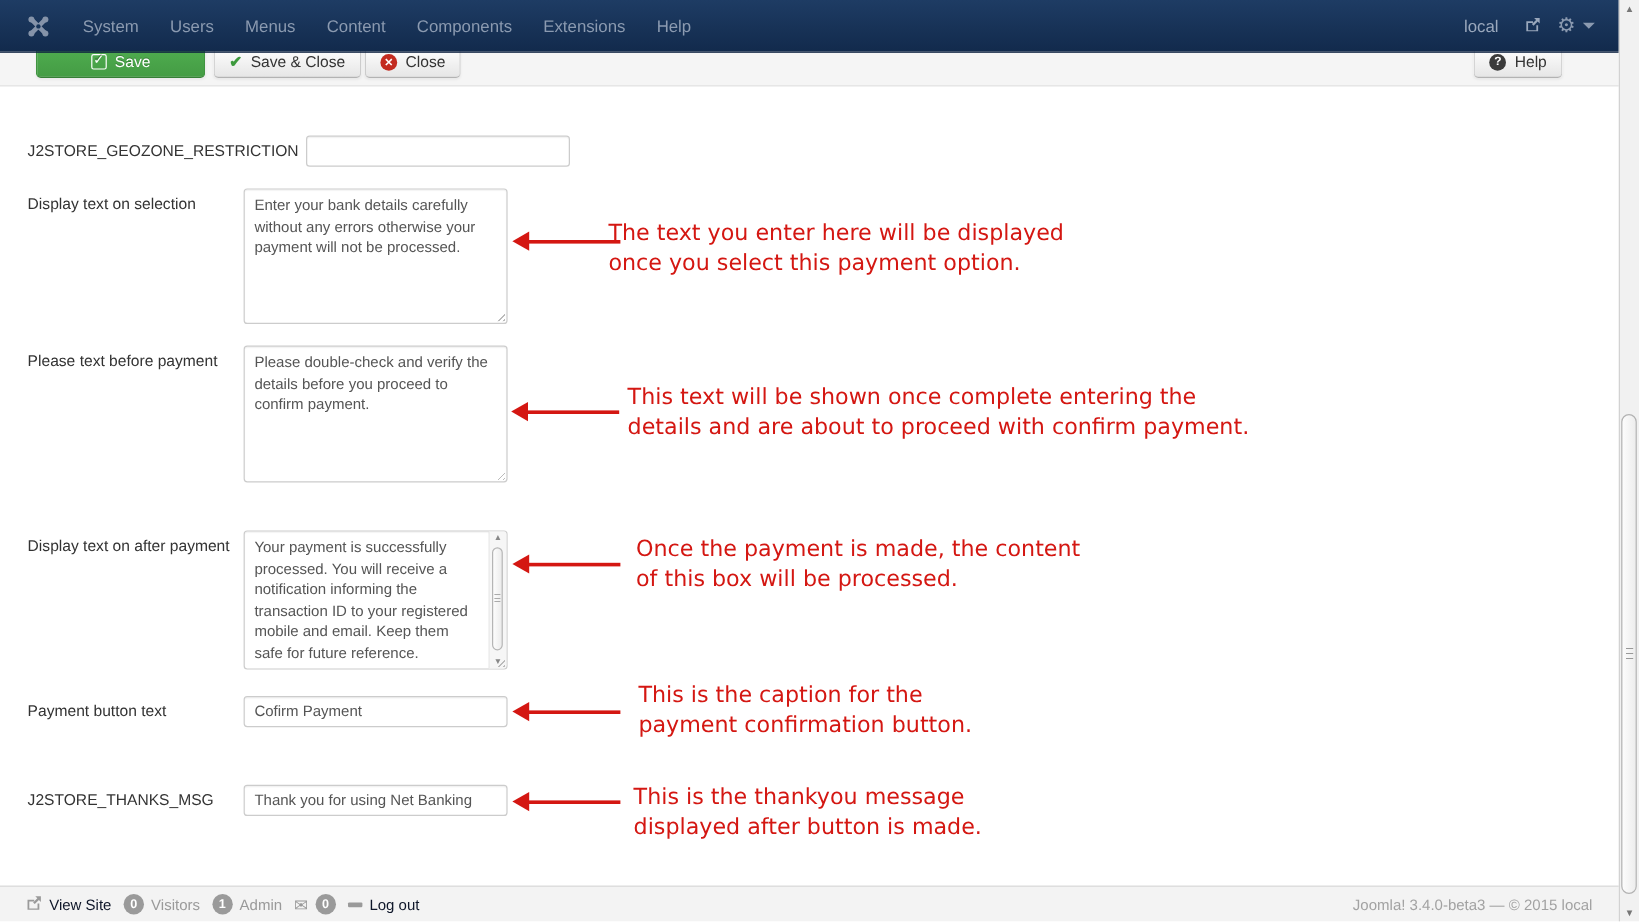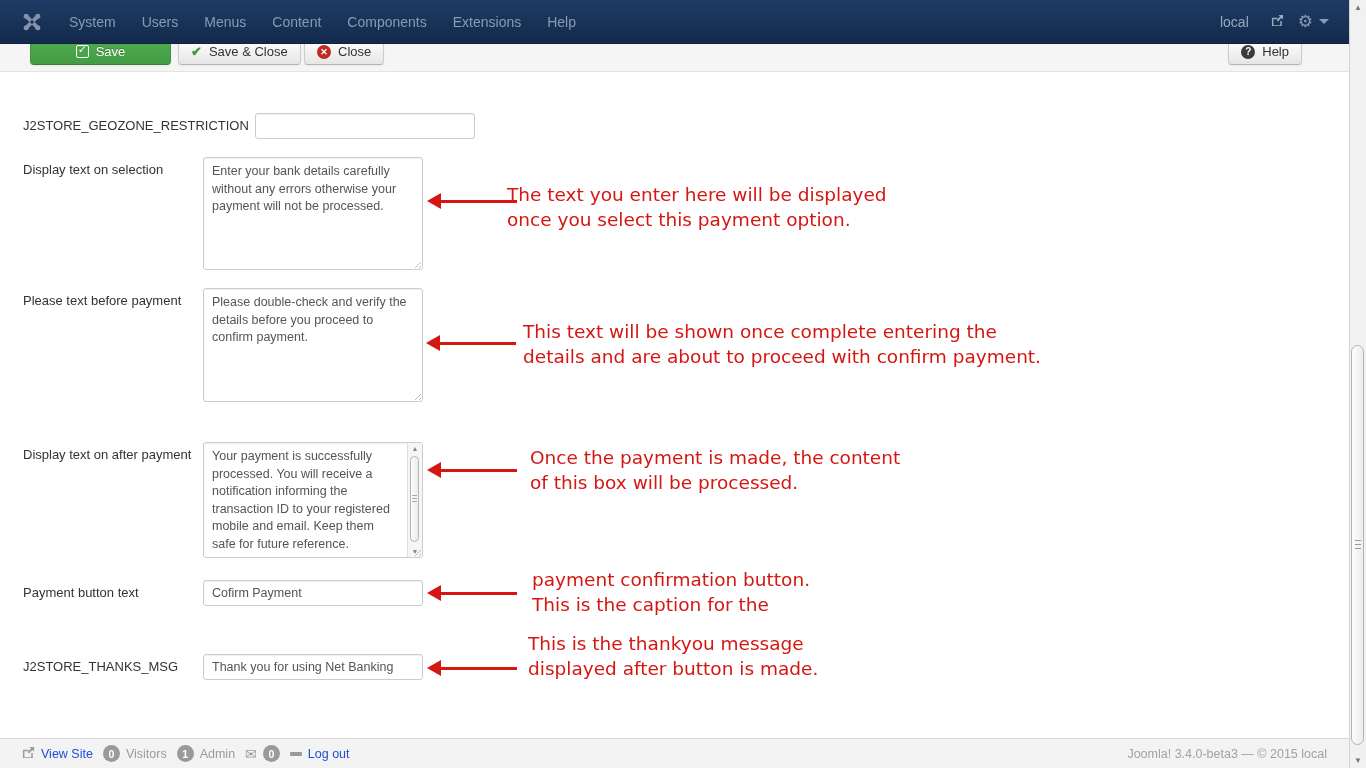--- a/index.html
+++ b/index.html
@@ -113,21 +113,21 @@
     font-family:"DejaVu Sans",sans-serif; white-space:nowrap; z-index:4;
   }
 
   
   .footer {
     position:absolute; left:0; bottom:0; width:1349px; height:30px;
     background:#f3f3f3; border-top:1px solid #d9d9d9;
     display:flex; align-items:center; font-size:12.5px; color:#9a9a9a; padding:0 22px;
   }
   .footer .f-item { display:flex; align-items:center; gap:6px; margin-right:10px; }
-  .footer a { color:#1d4ed8; text-decoration:none; cursor:pointer; }
+  .footer a { color:#0f172a; text-decoration:none; cursor:pointer; }
   .badge {
     min-width:17px; height:17px; padding:0 4px; border-radius:9px; background:#9a9a9a;
     color:#fff; font-size:10.5px; font-weight:bold;
     display:inline-flex; align-items:center; justify-content:center;
   }
   .envelope { font-size:14px; color:#9a9a9a; }
   .dash-ic { width:12px; height:4px; background:#9a9a9a; border-radius:1px; }
   .footer .version { margin-left:auto; color:#a2a2a2; font-size:12.5px; }
 
   
@@ -284,26 +284,26 @@
   </div>
 
   <div class="ann-arrow" style="left:427px;top:462px;"></div>
   <div class="ann-text" style="left:530px;top:445px;">
     <div>Once the payment is made, the content</div>
     <div>of this box will be processed.</div>
   </div>
 
   <div class="ann-arrow" style="left:427px;top:585px;"></div>
   <div class="ann-text" style="left:532px;top:567px;">
+    <div>This is the caption for the</div>
     <div>payment confirmation button.</div>
-    <div>This is the caption for the</div>
   </div>
 
   <div class="ann-arrow" style="left:427px;top:660px;"></div>
-  <div class="ann-text" style="left:528px;top:631px;">
+  <div class="ann-text" style="left:528px;top:652px;">
     <div>This is the thankyou message</div>
     <div>displayed after button is made.</div>
   </div>
 
   <div class="footer">
     <span class="f-item">
       <span class="ext-ic">
         <svg width="13" height="13" viewBox="0 0 14 14">
           <path d="M1 4 h6 v1.6 H2.6 V12 H10 V7.5 h1.6 V13 H1 Z" fill="#9a9a9a"></path>
           <path d="M8 1 h5 v5 L11.2 4.2 L7.5 8 L6 6.5 L9.8 2.8 Z" fill="#9a9a9a"></path>

